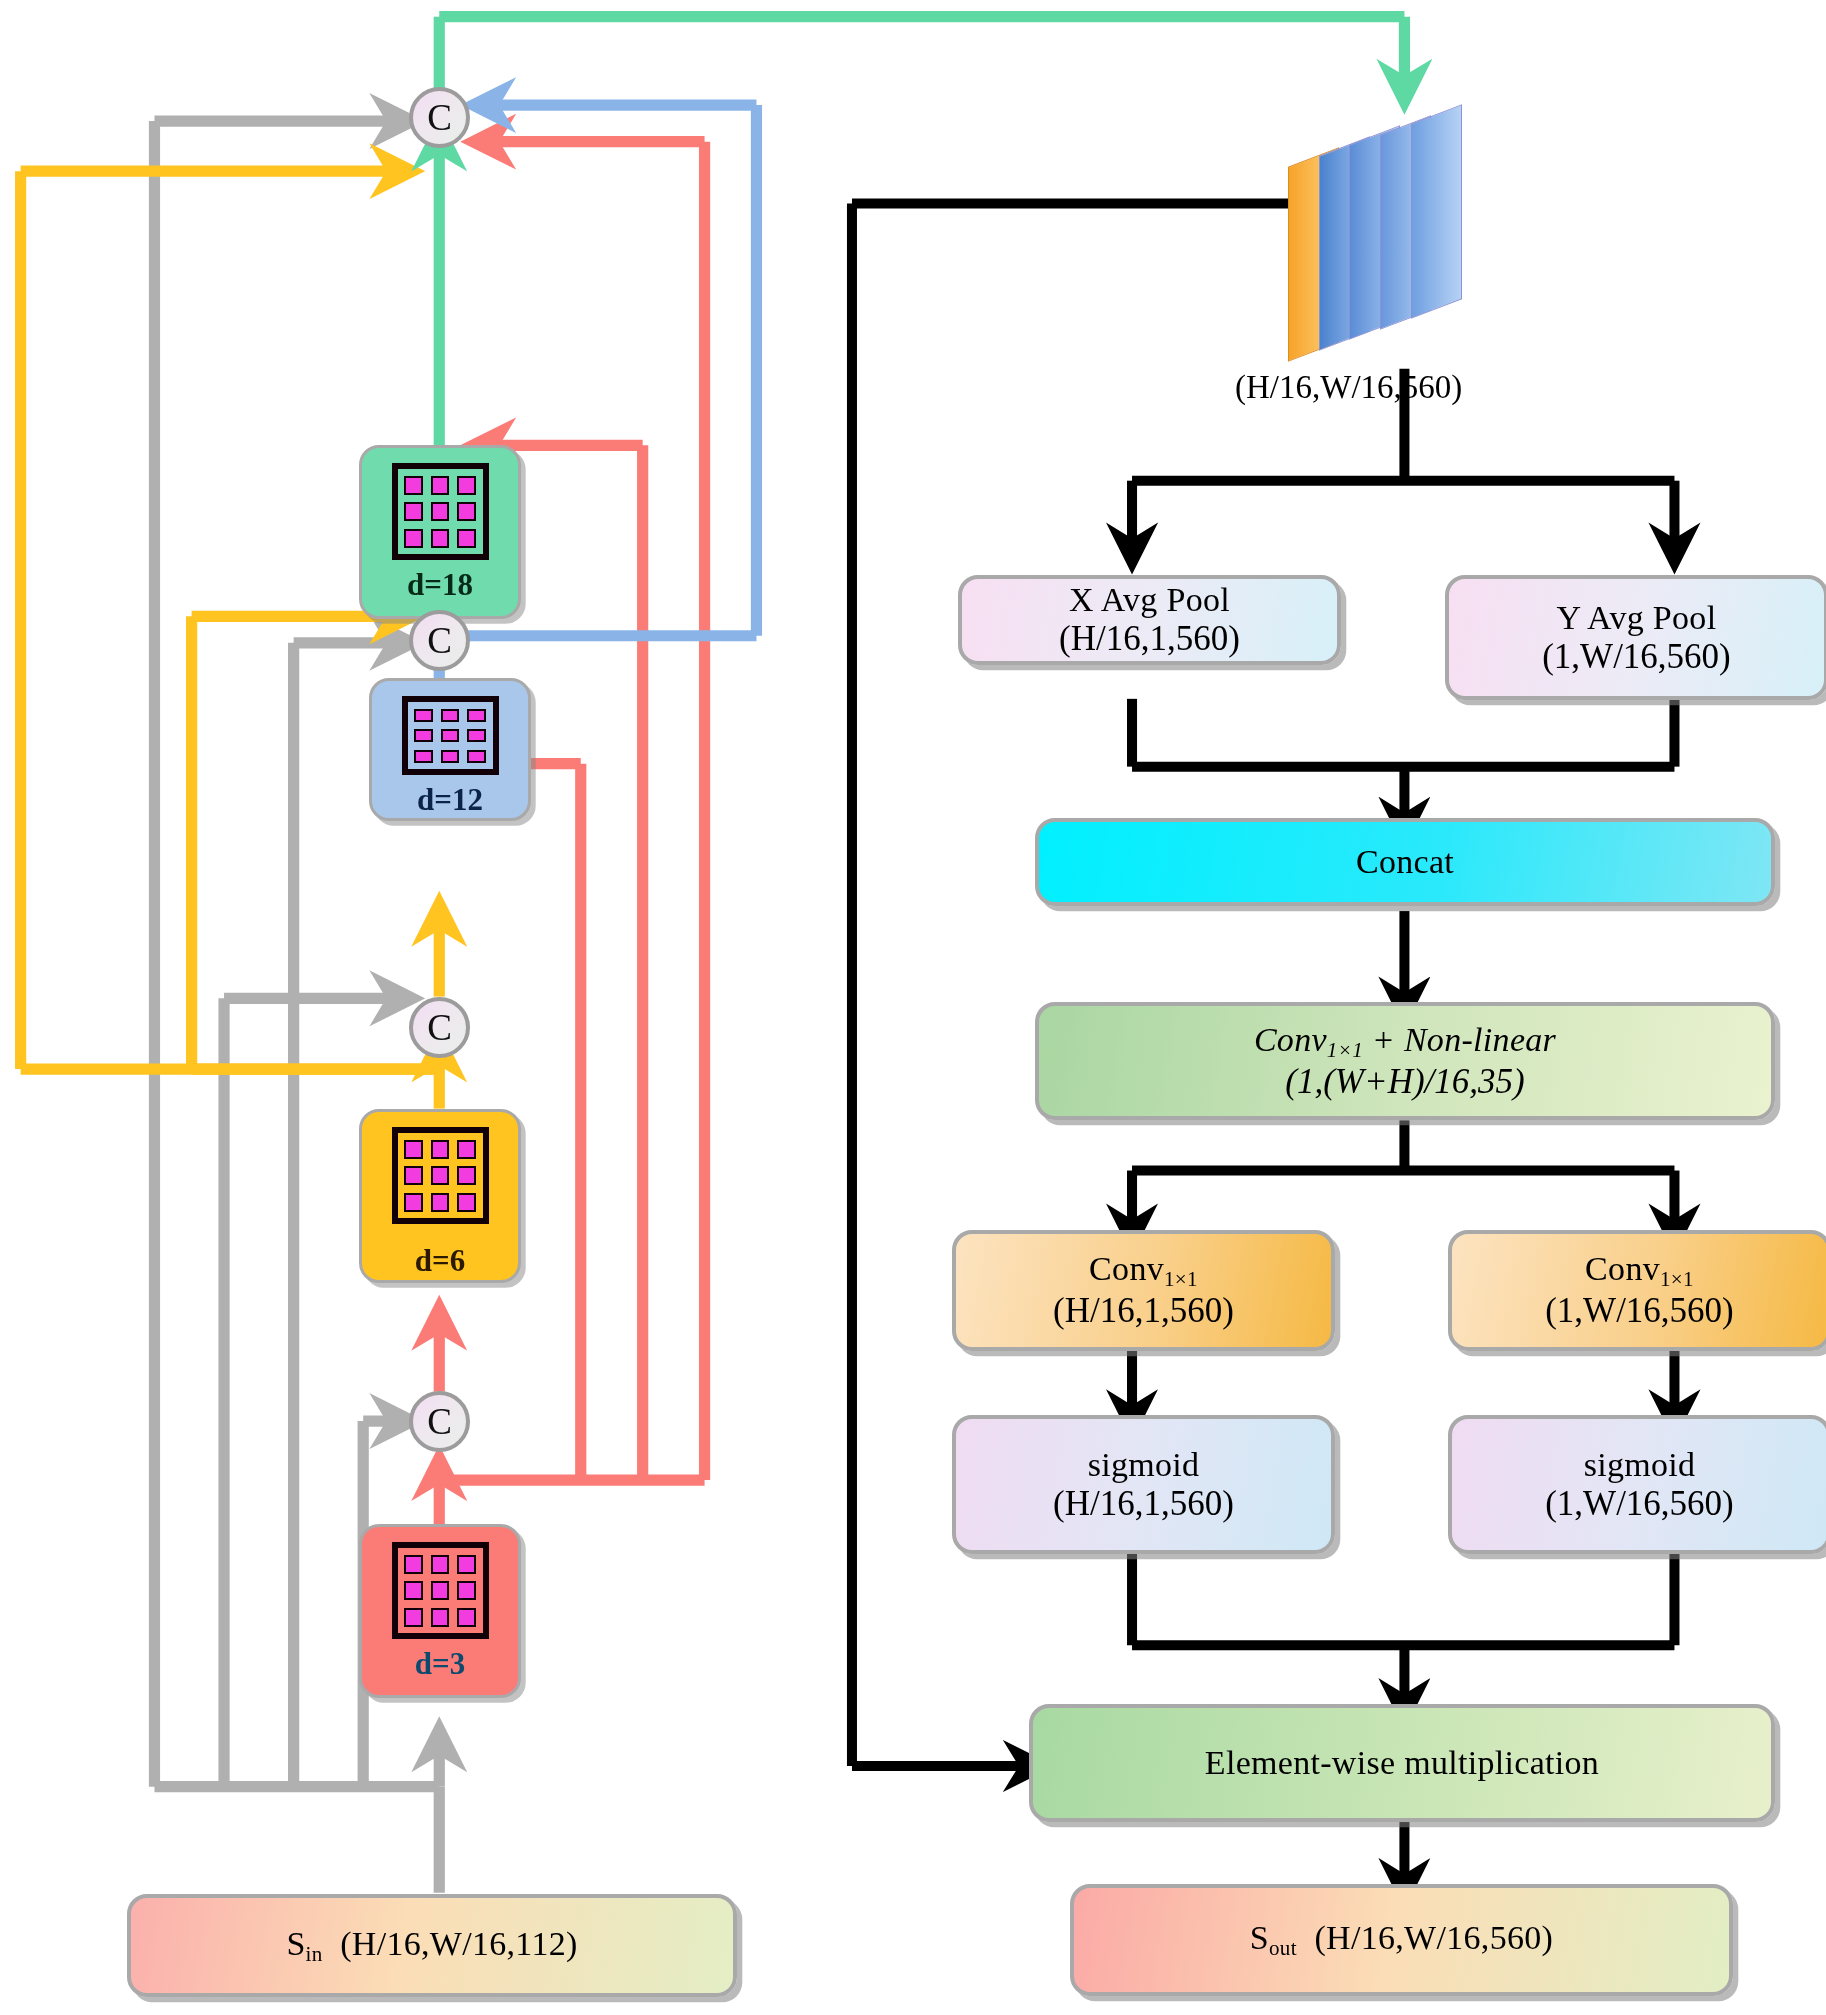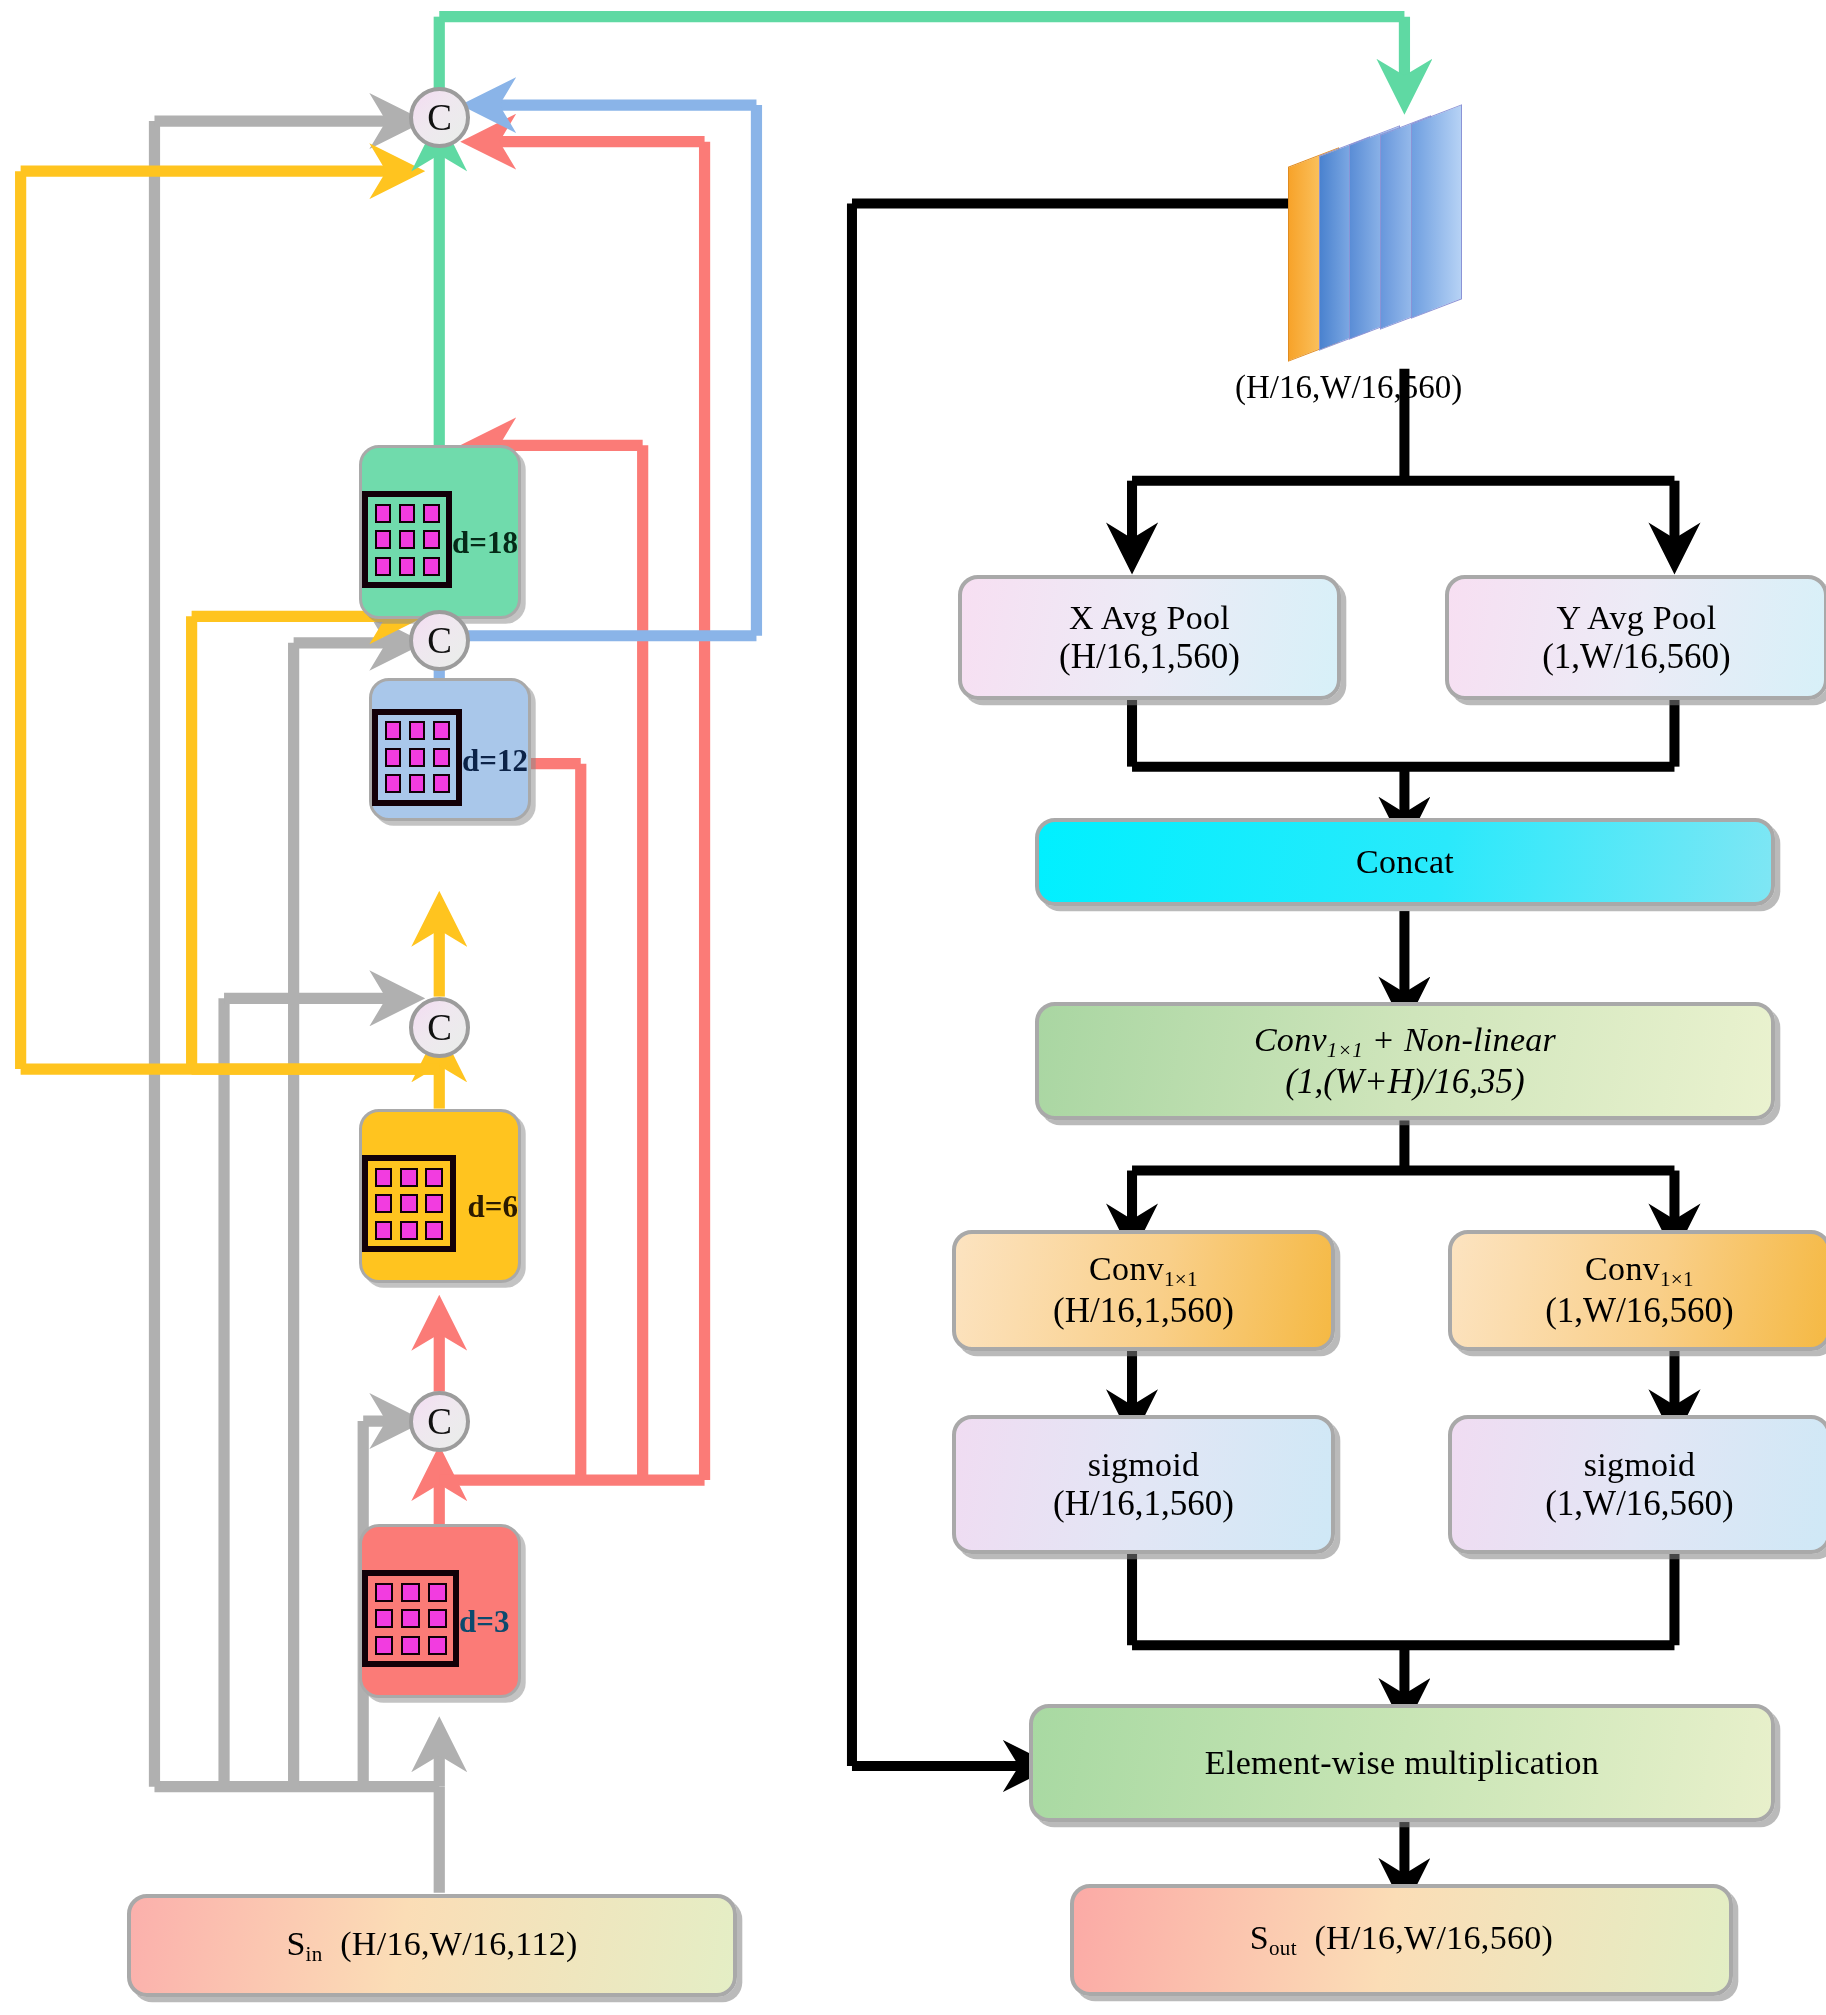--- a/index.html
+++ b/index.html
@@ -26,21 +26,21 @@
   .pill .t2{font-size:35px;margin-top:1.2px;}
   .sub{font-size:.62em;vertical-align:-0.28em;}
 
   
   .dblk{
     position:absolute;
     box-sizing:border-box;
     border:3.5px solid #a9a9a9;
     border-radius:20px;
     box-shadow:4.7px 4.7px 0 rgba(135,135,135,.5);
-    display:flex;flex-direction:row;
+    display:flex;flex-direction:column;
     align-items:center;justify-content:flex-start;
     padding-top:15.3px;
   }
   .kernel{
     width:72px;height:72px;
     display:grid;
     grid-template-columns:repeat(3,1fr);
     grid-template-rows:repeat(3,1fr);
     gap:7.7px;
     border:6.5px solid #120008;
@@ -289,21 +289,21 @@
 
   <div id="fmap">
     <div class="plate" style="left:0px;top:57px;background:linear-gradient(90deg,#f7a32a,#fdd27a);border-color:#e08b1f;"></div>
     <div class="plate" style="left:31px;top:46px;background:linear-gradient(90deg,#4a82cf,#9cc0ef);"></div>
     <div class="plate" style="left:61px;top:35px;background:linear-gradient(90deg,#5a8dd6,#a6c7f1);"></div>
     <div class="plate" style="left:92px;top:25px;background:linear-gradient(90deg,#6897dc,#b0cef3);"></div>
     <div class="plate" style="left:123px;top:14px;background:linear-gradient(90deg,#6f9fe0,#b6d2f5);"></div>
   </div>
   <div class="cap" style="left:1235px;top:369px;font-size:33px;">(H/16,W/16,560)</div>
 
-  <div class="pill" style="left:958px;top:575px;width:383px;height:125px;
+  <div class="pill" style="left:958px;top:575px;width:383px;height:90px;
        background:linear-gradient(100deg,#f7dff2 0%,#ecebf6 50%,#d7f0f8 100%);">
     <div class="t1">X Avg Pool</div>
     <div class="t2">(H/16,1,560)</div>
   </div>
 
   <div class="pill" style="left:1445px;top:575px;width:383px;height:125px;
        background:linear-gradient(100deg,#f7dff2 0%,#ecebf6 50%,#d7f0f8 100%);">
     <div class="t1">Y Avg Pool</div>
     <div class="t2">(1,W/16,560)</div>
   </div>

